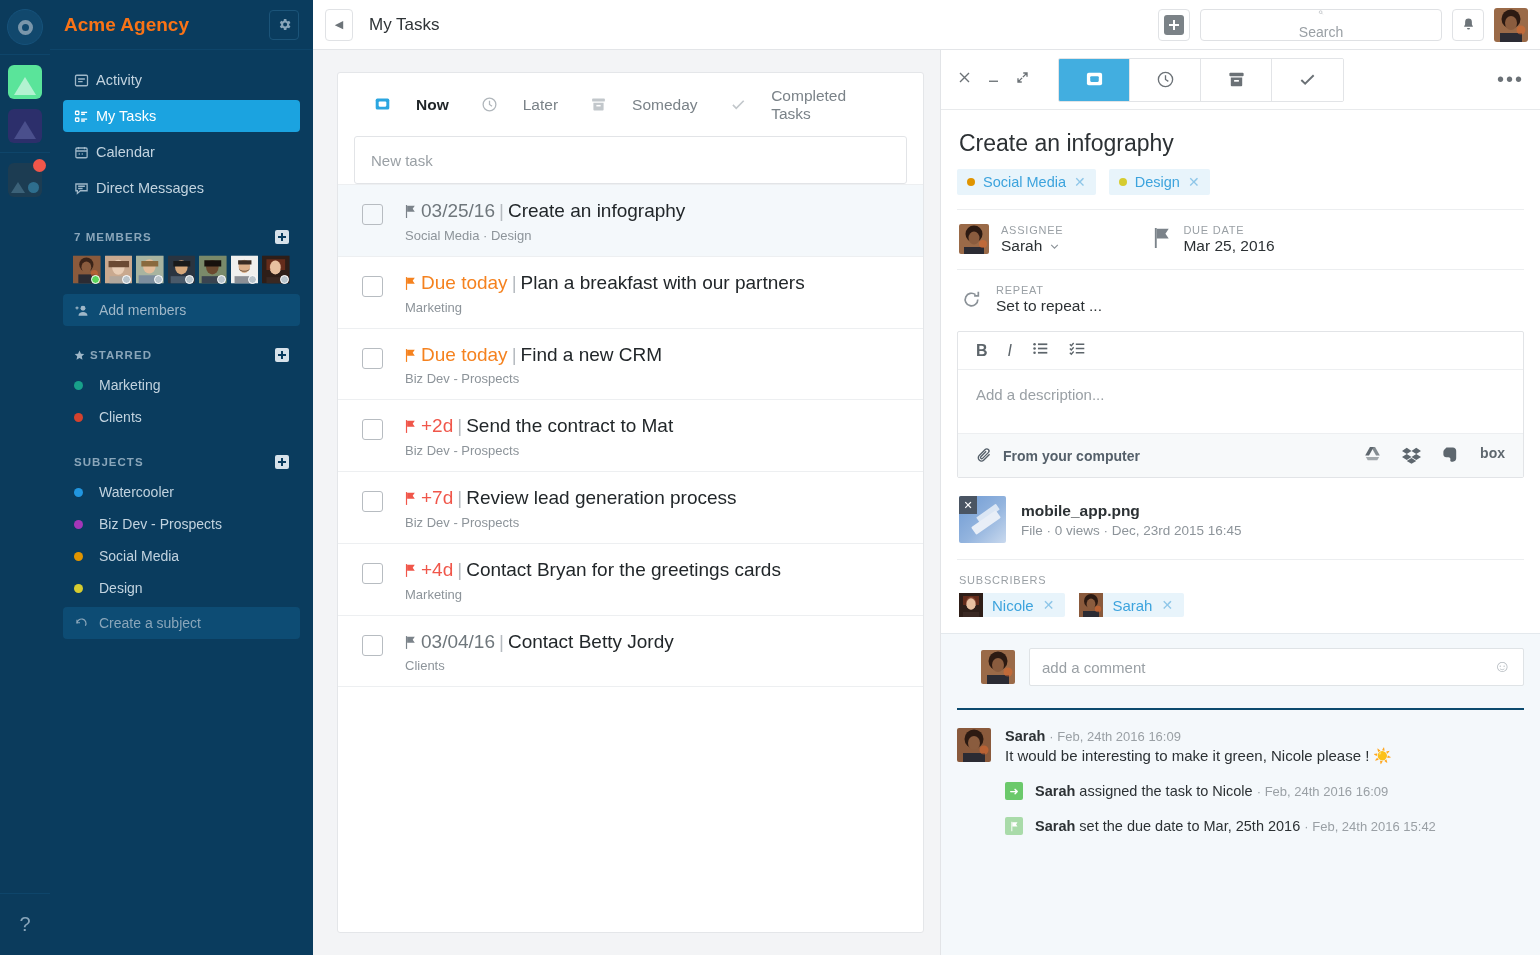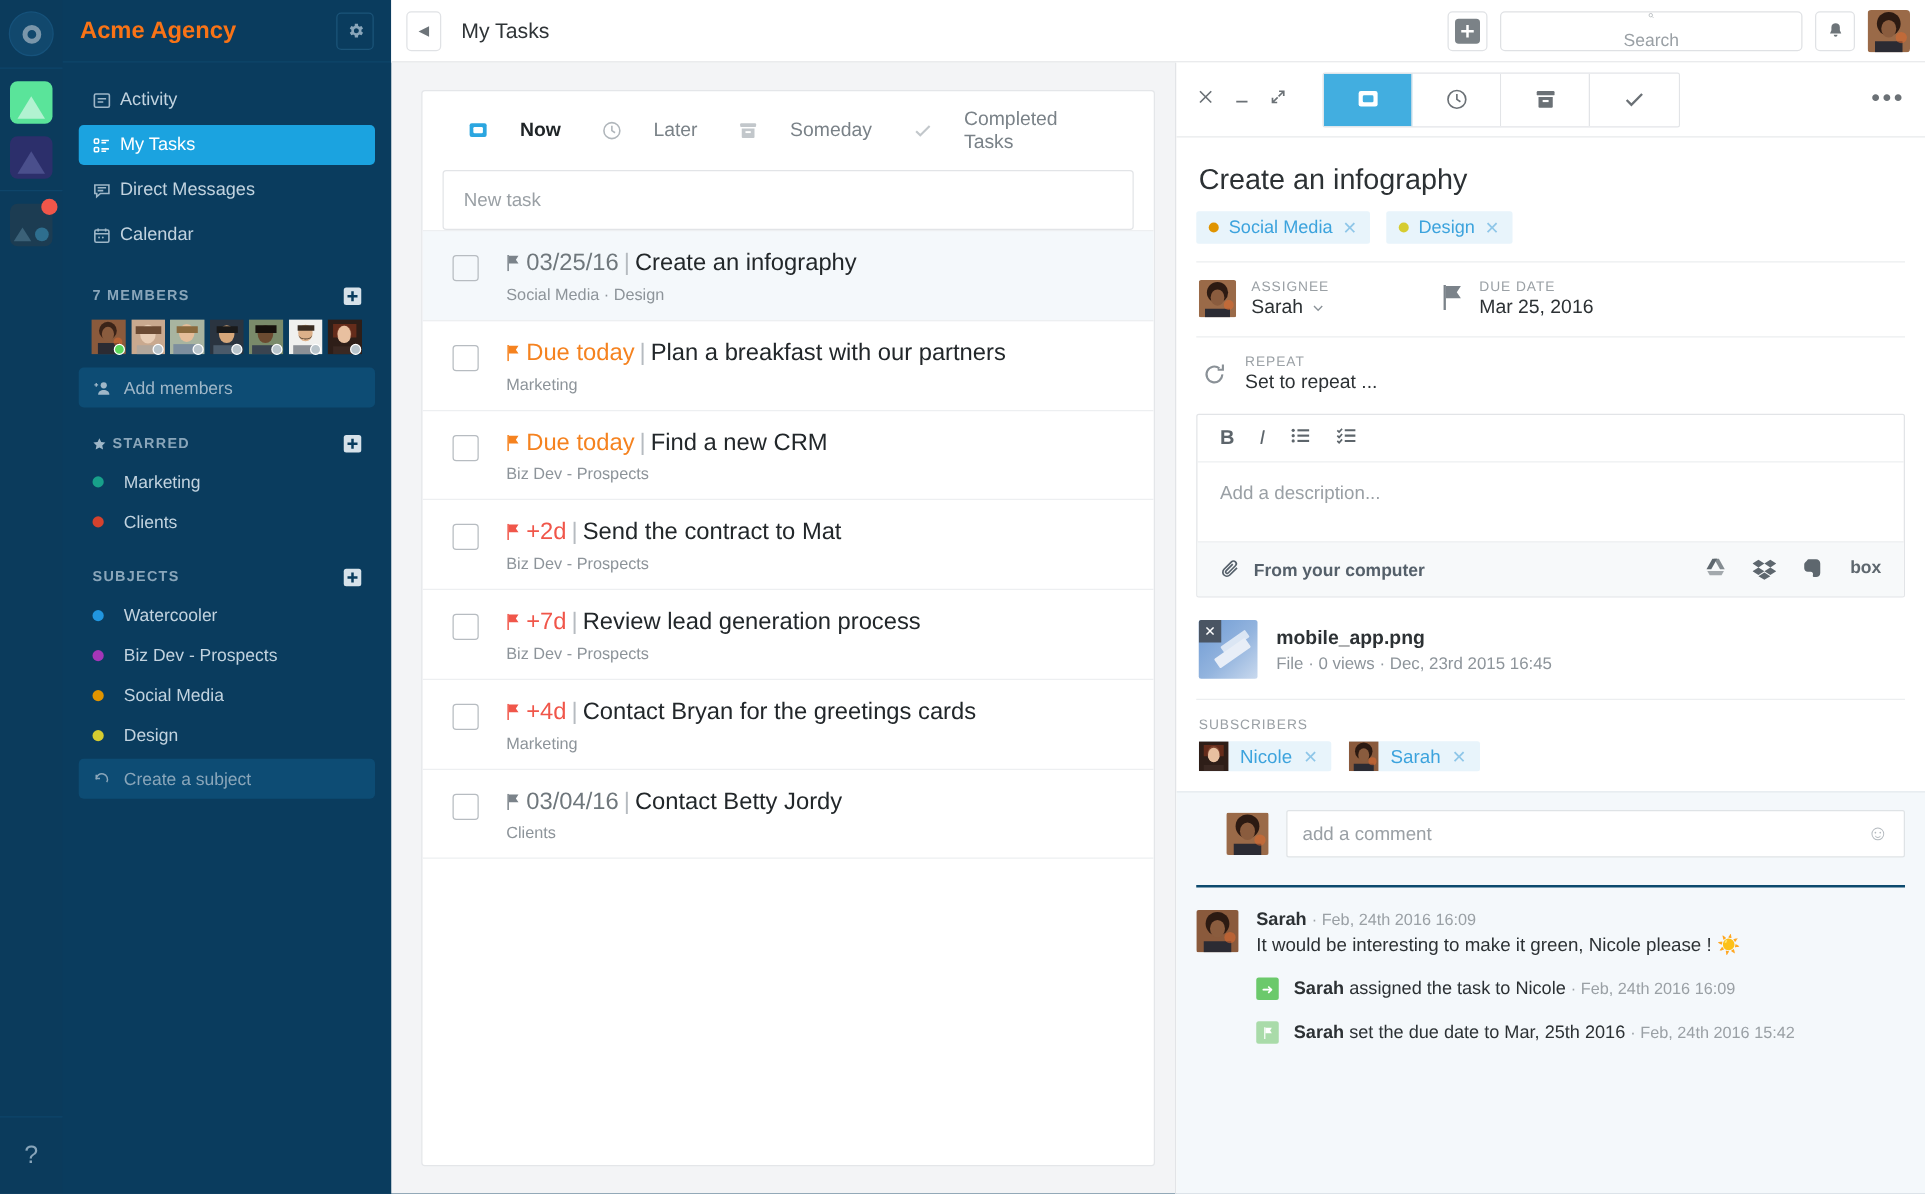--- a/index.html
+++ b/index.html
@@ -340,36 +340,36 @@
             <rect x="2" y="3" width="4.5" height="4.5" rx="1"></rect>
               <rect x="2" y="12" width="4.5" height="4.5" rx="1"></rect>
             <path d="M9.5 4.5h8M9.5 7h5M9.5 13.5h8M9.5 16h5"></path>
           </svg>
         </span>
         <span>My Tasks</span>
       </div>
       <div class="sb-item">
         <span class="ico">
           <svg width="15" height="15" viewBox="0 0 20 20" fill="none" stroke="currentColor" stroke-width="1.7">
-            <path d="M2.5 4h15v9h-9l-4 3.5V13h-2z"></path>
-              <path d="M5.5 7h9M5.5 10h6"></path>
-          </svg>
-        </span>
-        <span>Direct Messages</span>
-      </div>
-      <div class="sb-item">
-        <span class="ico">
-          <svg width="15" height="15" viewBox="0 0 20 20" fill="none" stroke="currentColor" stroke-width="1.7">
             <rect x="2.5" y="4" width="15" height="13" rx="1.5"></rect>
               <path d="M2.5 8h15M6 2.5v3M14 2.5v3"></path>
             <circle cx="7" cy="12" r="1" fill="currentColor" stroke="none"></circle>
               <circle cx="11" cy="12" r="1" fill="currentColor" stroke="none"></circle>
           </svg>
         </span>
         <span>Calendar</span>
+      </div>
+      <div class="sb-item">
+        <span class="ico">
+          <svg width="15" height="15" viewBox="0 0 20 20" fill="none" stroke="currentColor" stroke-width="1.7">
+            <path d="M2.5 4h15v9h-9l-4 3.5V13h-2z"></path>
+              <path d="M5.5 7h9M5.5 10h6"></path>
+          </svg>
+        </span>
+        <span>Direct Messages</span>
       </div>
     </div>
 
     <div class="sb-sec">
       <span class="lbl">7 MEMBERS</span>
       <span class="plus-sq"></span>
     </div>
     <div class="avatars">
       <div class="av">
           <svg class="face" viewBox="0 0 31 31">

